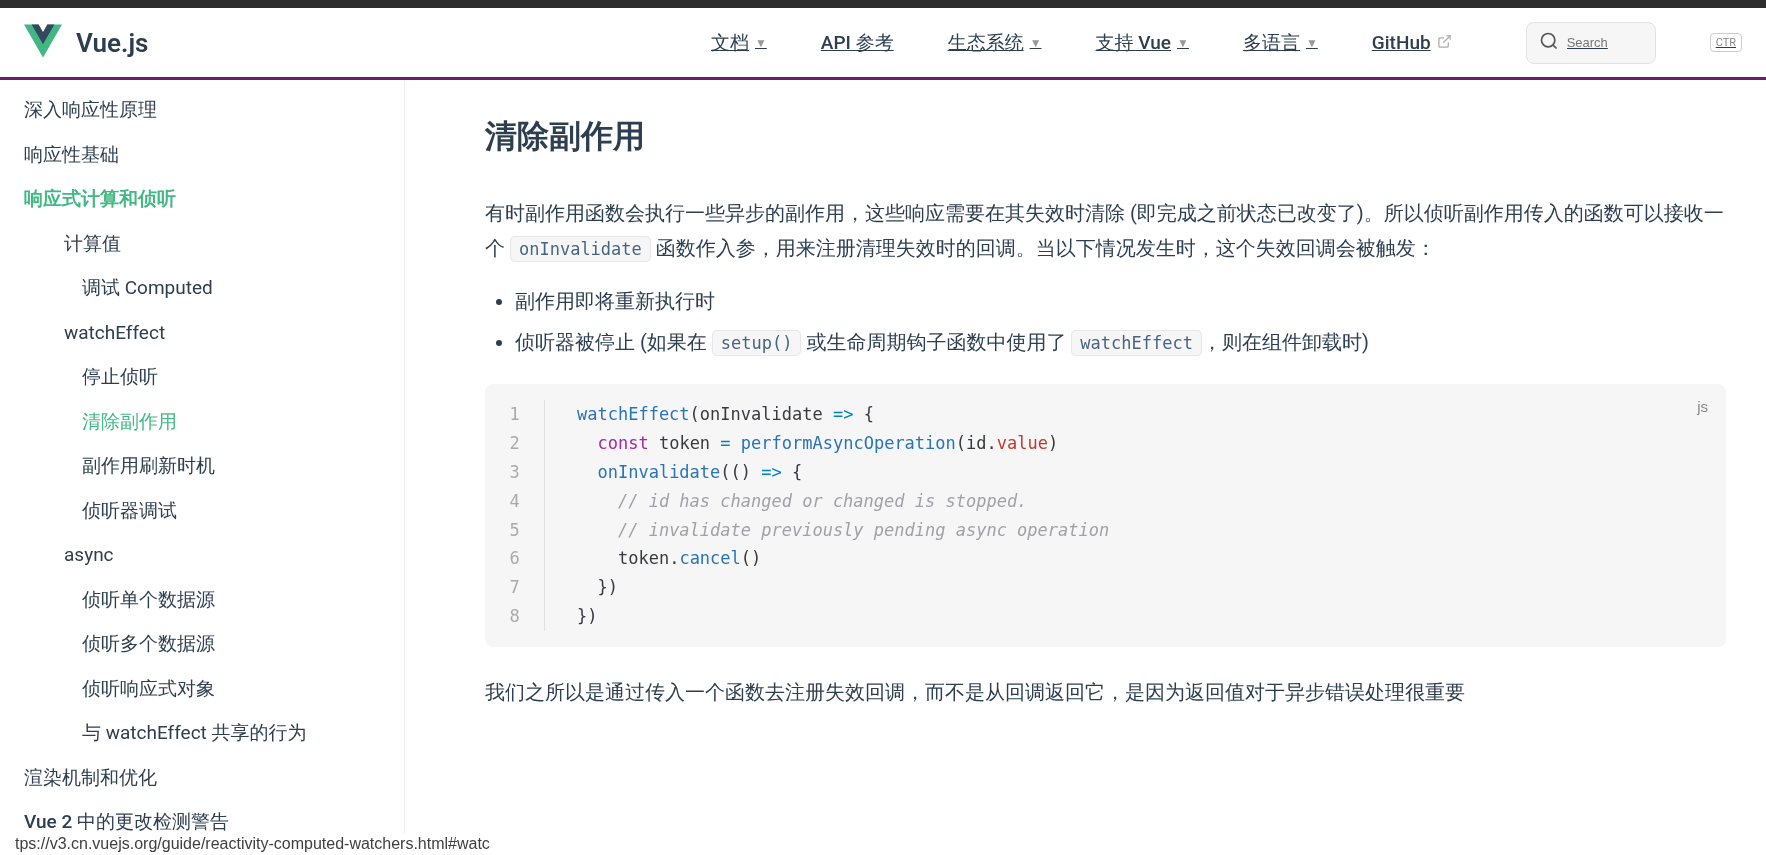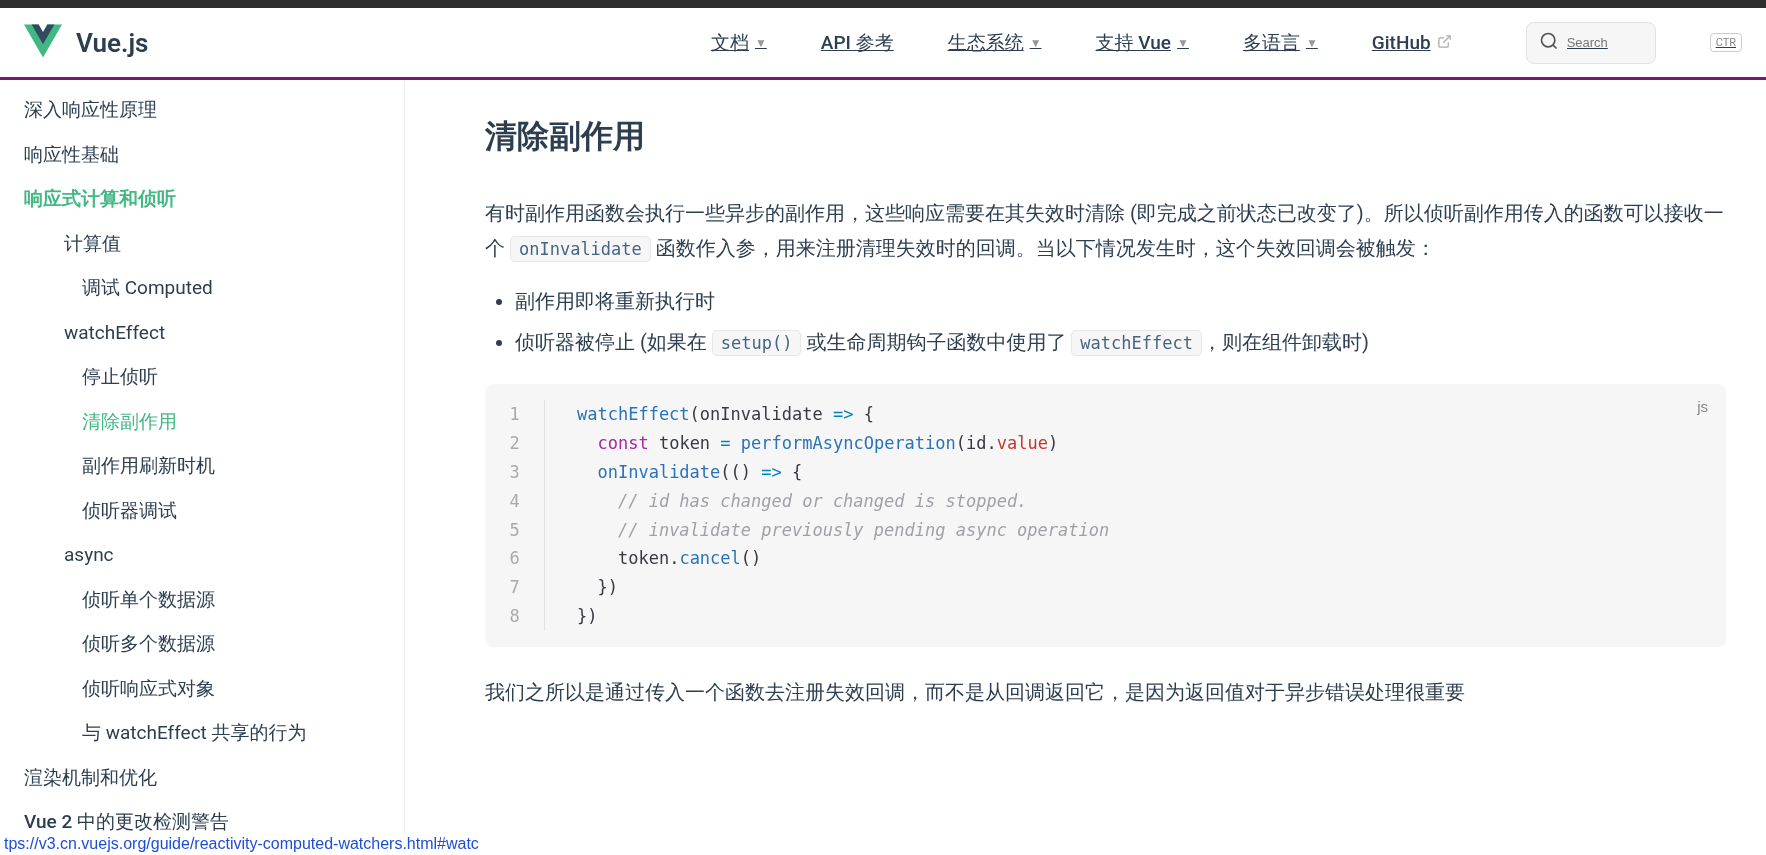--- a/index.html
+++ b/index.html
@@ -39,21 +39,21 @@
 .codeblock .line { display:flex; line-height:1.7; }
 .codeblock .lineno { width:60px; text-align:center; color:#aaa; border-right:1px solid #e2e2e3; flex-shrink:0; user-select:none; }
 .codeblock .code { padding-left:32px; white-space:pre; color:#2c3e50; }
 .tok-fn { color:#2973b7; }
 .tok-kw { color:#a626a4; }
 .tok-op { color:#0184bc; }
 .tok-var { color:#383a42; }
 .tok-prop { color:#c0392b; }
 .tok-cmnt { color:#a0a1a7; font-style:italic; }
 .tok-p { color:#383a42; }
-.status { position:fixed; bottom:0; left:0; font-size:16px; color:#1d4ed8; background:#fff; padding:2px 4px; font-family:sans-serif; }
+.status { position:fixed; bottom:0; left:11px; font-size:16px; color:#404040; background:#fff; padding:2px 4px; font-family:sans-serif; }
 </style>
 </head>
 <body>
 
 <div class="topbar-dark"></div>
 
 <header class="header">
   <div class="logo-wrap">
     <span>
       <svg viewBox="0 0 261.76 226.69">

